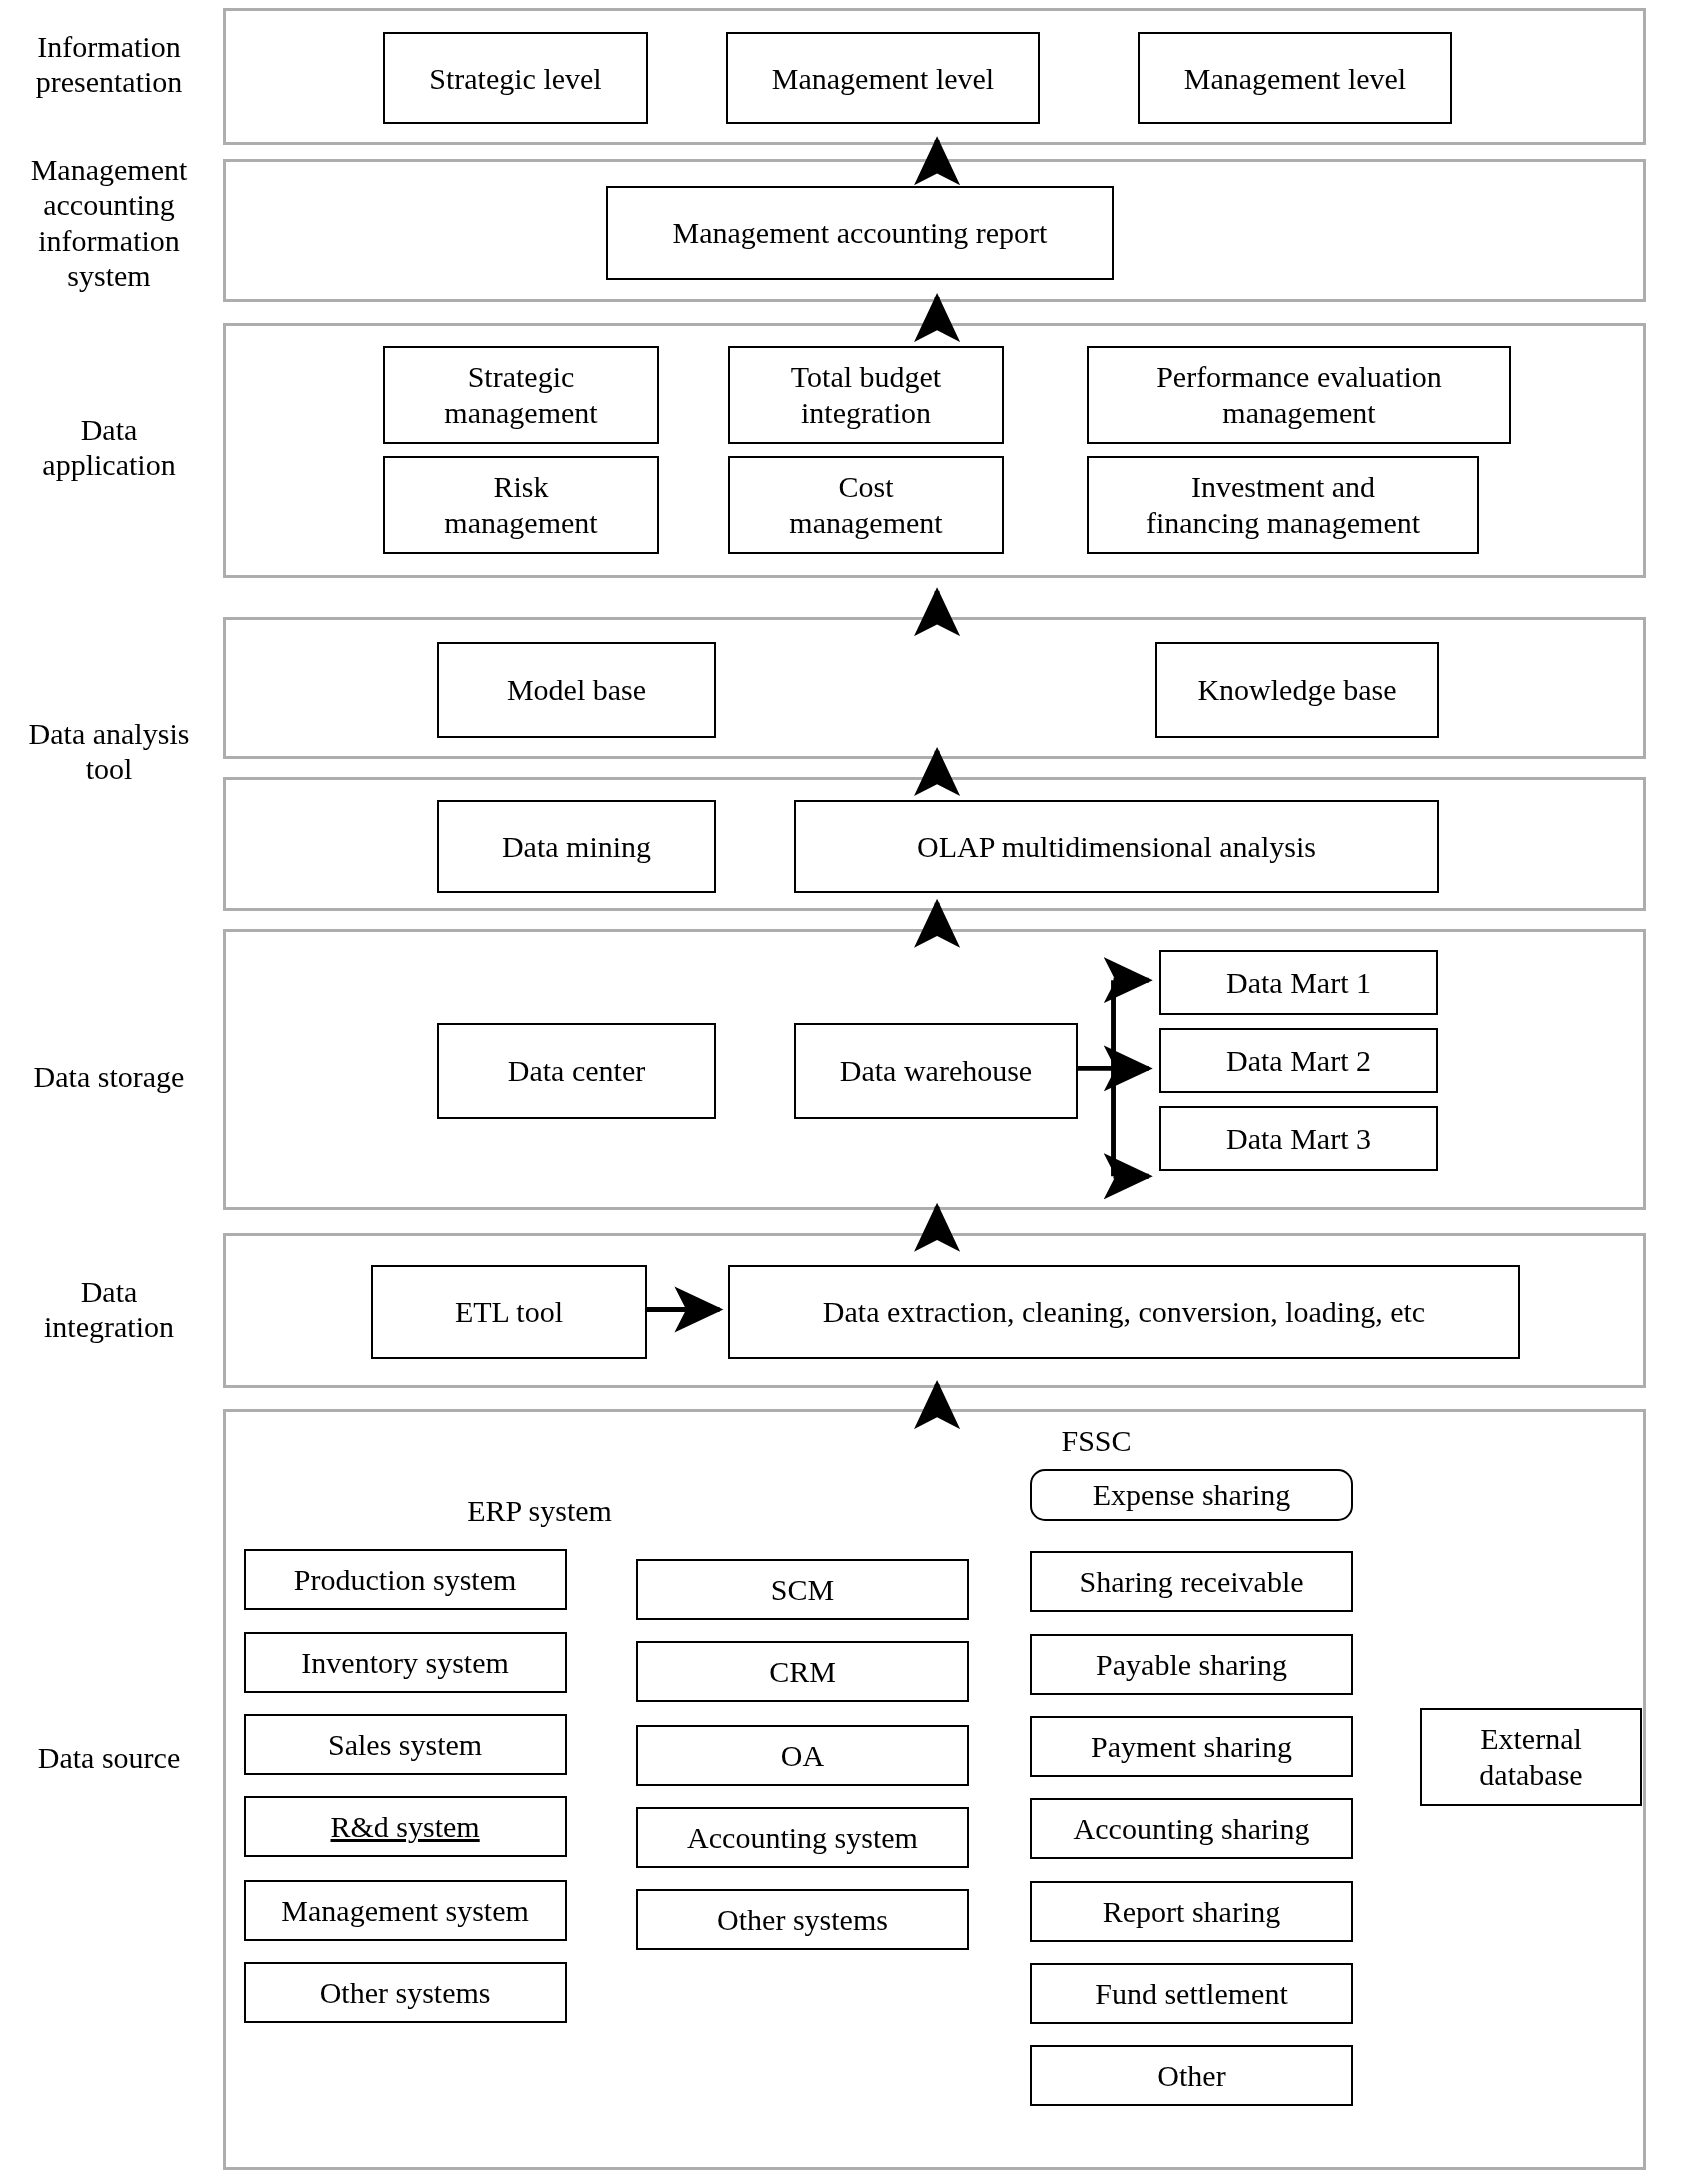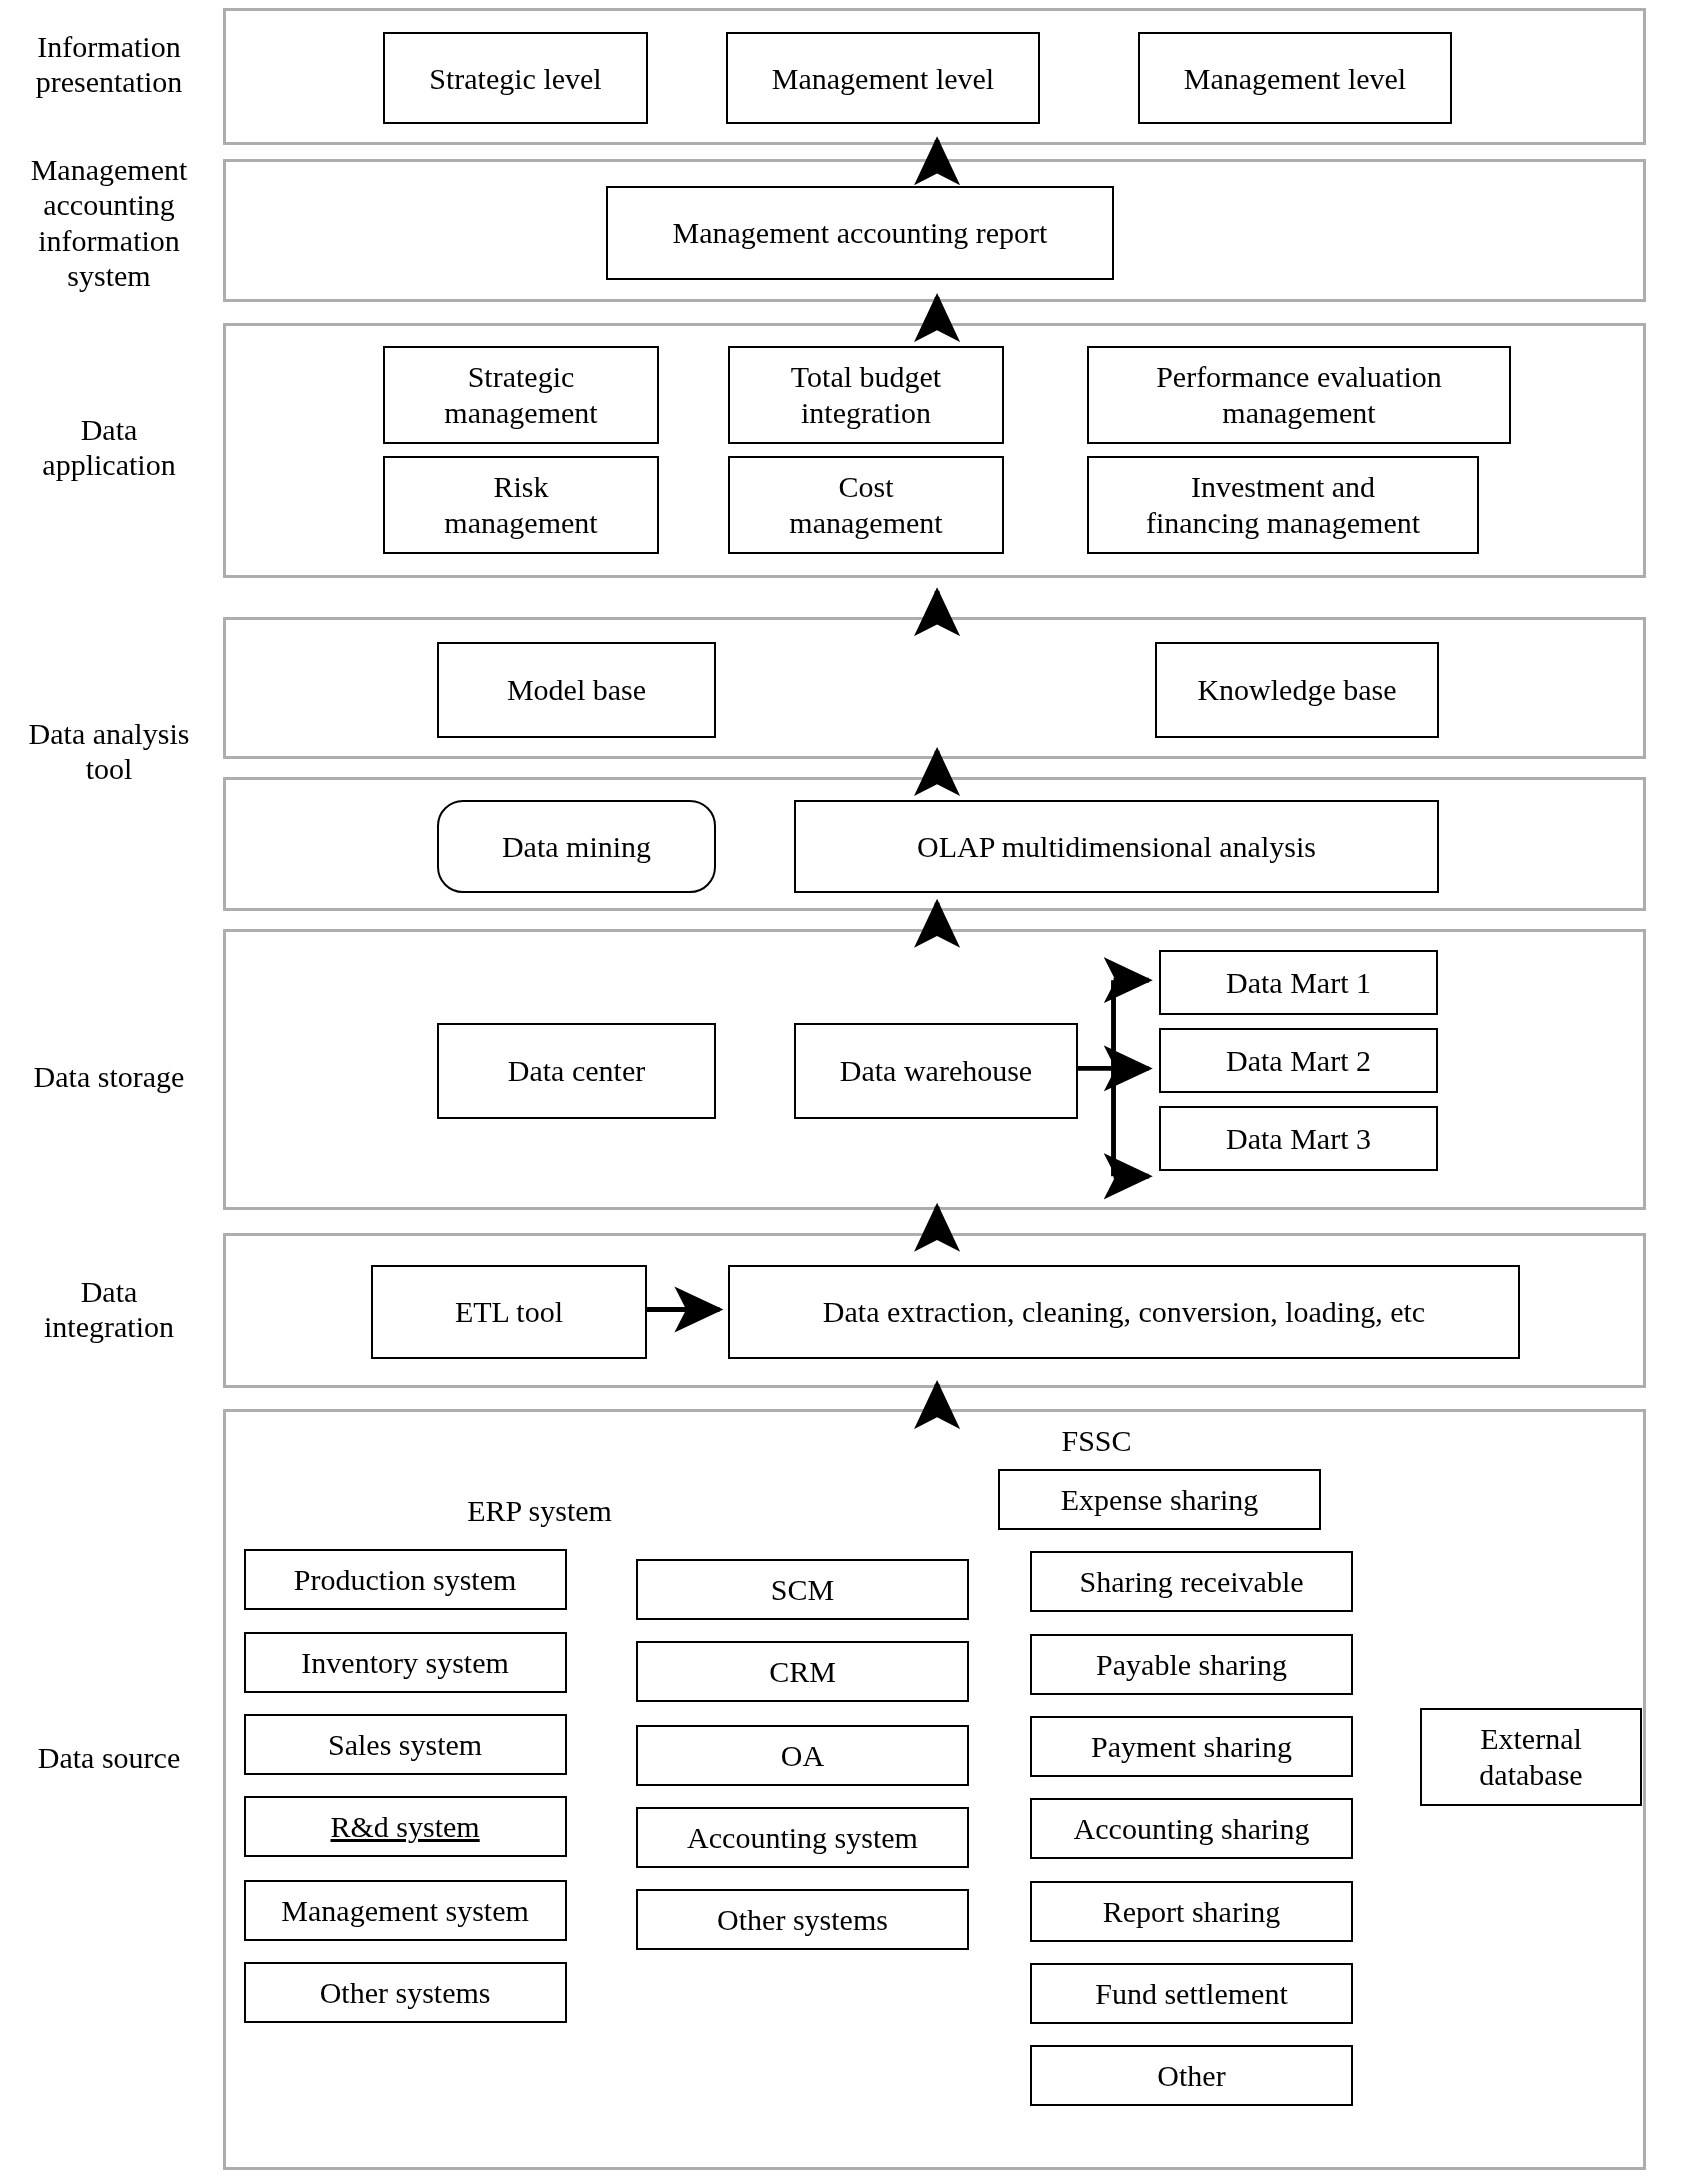--- a/index.html
+++ b/index.html
@@ -137,21 +137,21 @@
 <div class="band" style="top:617px; height:142px;">
   <div class="bx" style="left:211px; top:21.6px; width:279px; height:96px;">
       <span style="white-space:pre-line">Model base</span>
     </div>
   <div class="bx" style="left:929px; top:21.6px; width:284px; height:96px;">
       <span style="white-space:pre-line">Knowledge base</span>
     </div>
 </div>
 
 <div class="band" style="top:777px; height:134px;">
-  <div class="bx" style="left:211px; top:19.6px; width:279px; height:93px;border-radius:26px;">
+  <div class="bx" style="left:211px; top:19.6px; width:279px; height:93px;">
       <span style="white-space:pre-line">Data mining</span>
     </div>
   <div class="bx" style="left:568px; top:19.6px; width:645px; height:93px;">
       <span style="white-space:pre-line">OLAP multidimensional analysis</span>
     </div>
 </div>
 
 <div class="band" style="top:929px; height:281px;">
   <div class="bx" style="left:211px; top:91px; width:279px; height:96px;">
       <span style="white-space:pre-line">Data center</span>
@@ -214,21 +214,21 @@
   <div class="bx" style="left:410px; top:313px; width:333px; height:61px;">
       <span style="white-space:pre-line">OA</span>
     </div>
   <div class="bx" style="left:410px; top:395px; width:333px; height:61px;">
       <span style="white-space:pre-line">Accounting system</span>
     </div>
   <div class="bx" style="left:410px; top:477px; width:333px; height:61px;">
       <span style="white-space:pre-line">Other systems</span>
     </div>
 
-  <div class="bx" style="left:772px; top:57px;  width:323px; height:61px;">
+  <div class="bx" style="left:804px; top:57px;  width:323px; height:52px;border-radius:15px;">
       <span style="white-space:pre-line">Expense sharing</span>
     </div>
   <div class="bx" style="left:804px; top:139px; width:323px; height:61px;">
       <span style="white-space:pre-line">Sharing receivable</span>
     </div>
   <div class="bx" style="left:804px; top:222px; width:323px; height:61px;">
       <span style="white-space:pre-line">Payable sharing</span>
     </div>
   <div class="bx" style="left:804px; top:304px; width:323px; height:61px;">
       <span style="white-space:pre-line">Payment sharing</span>

